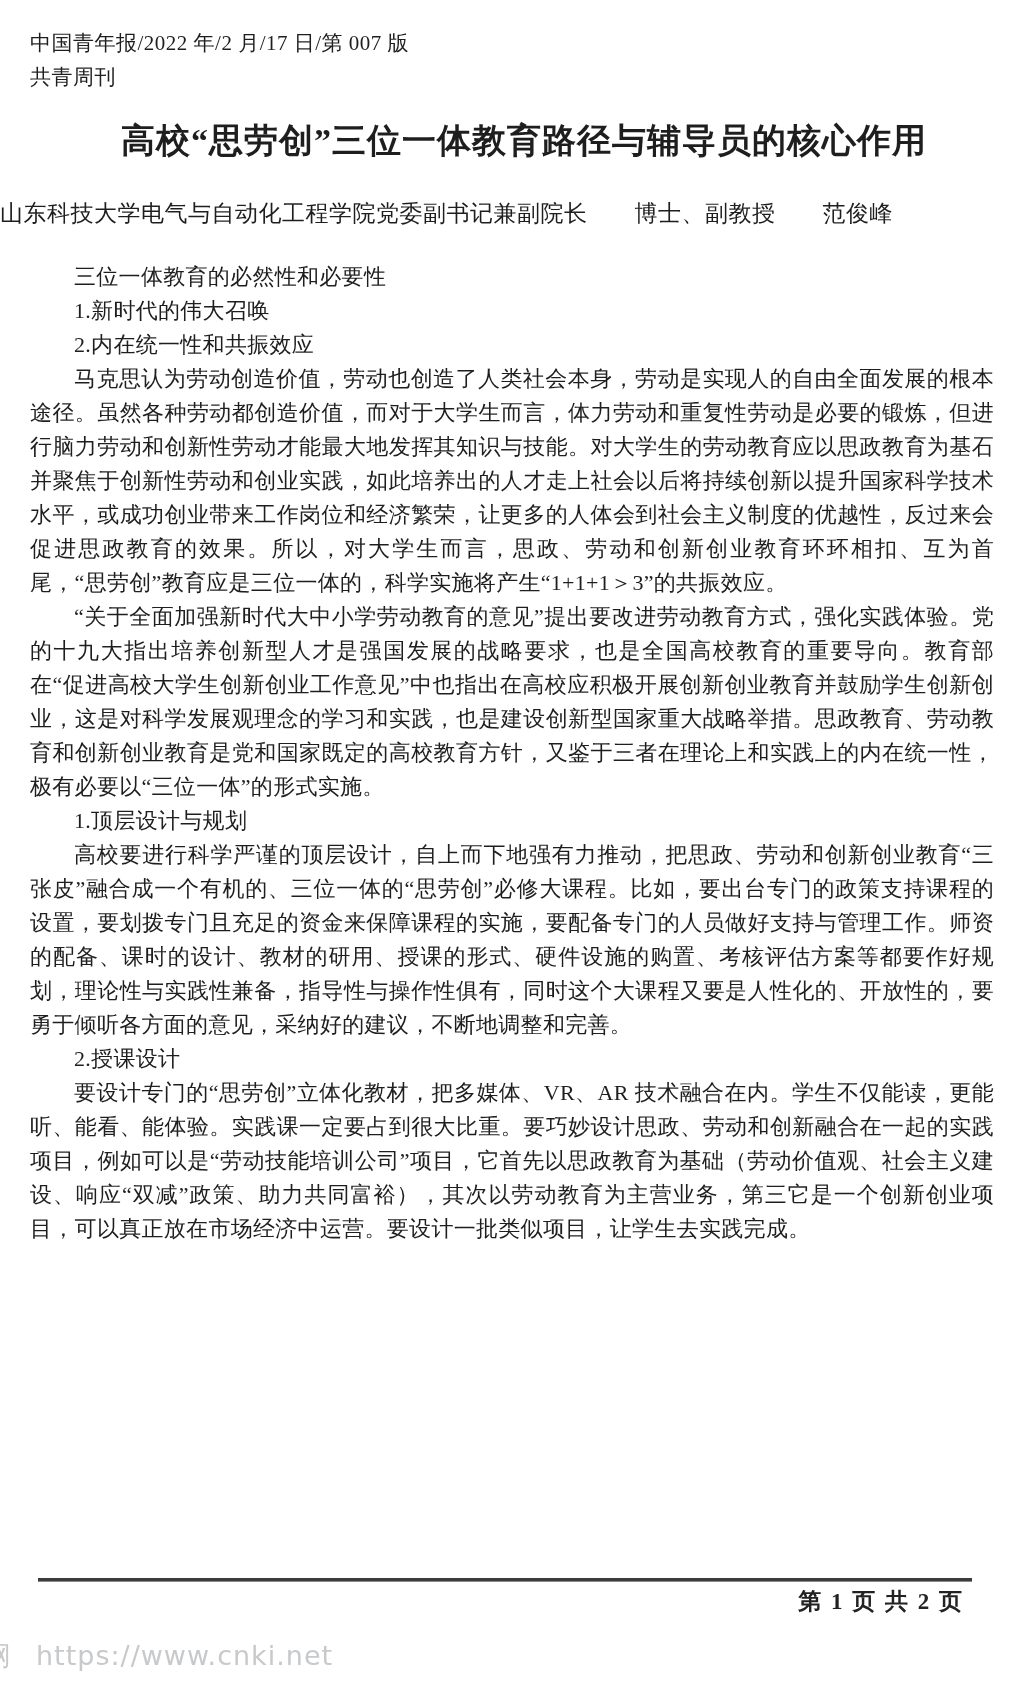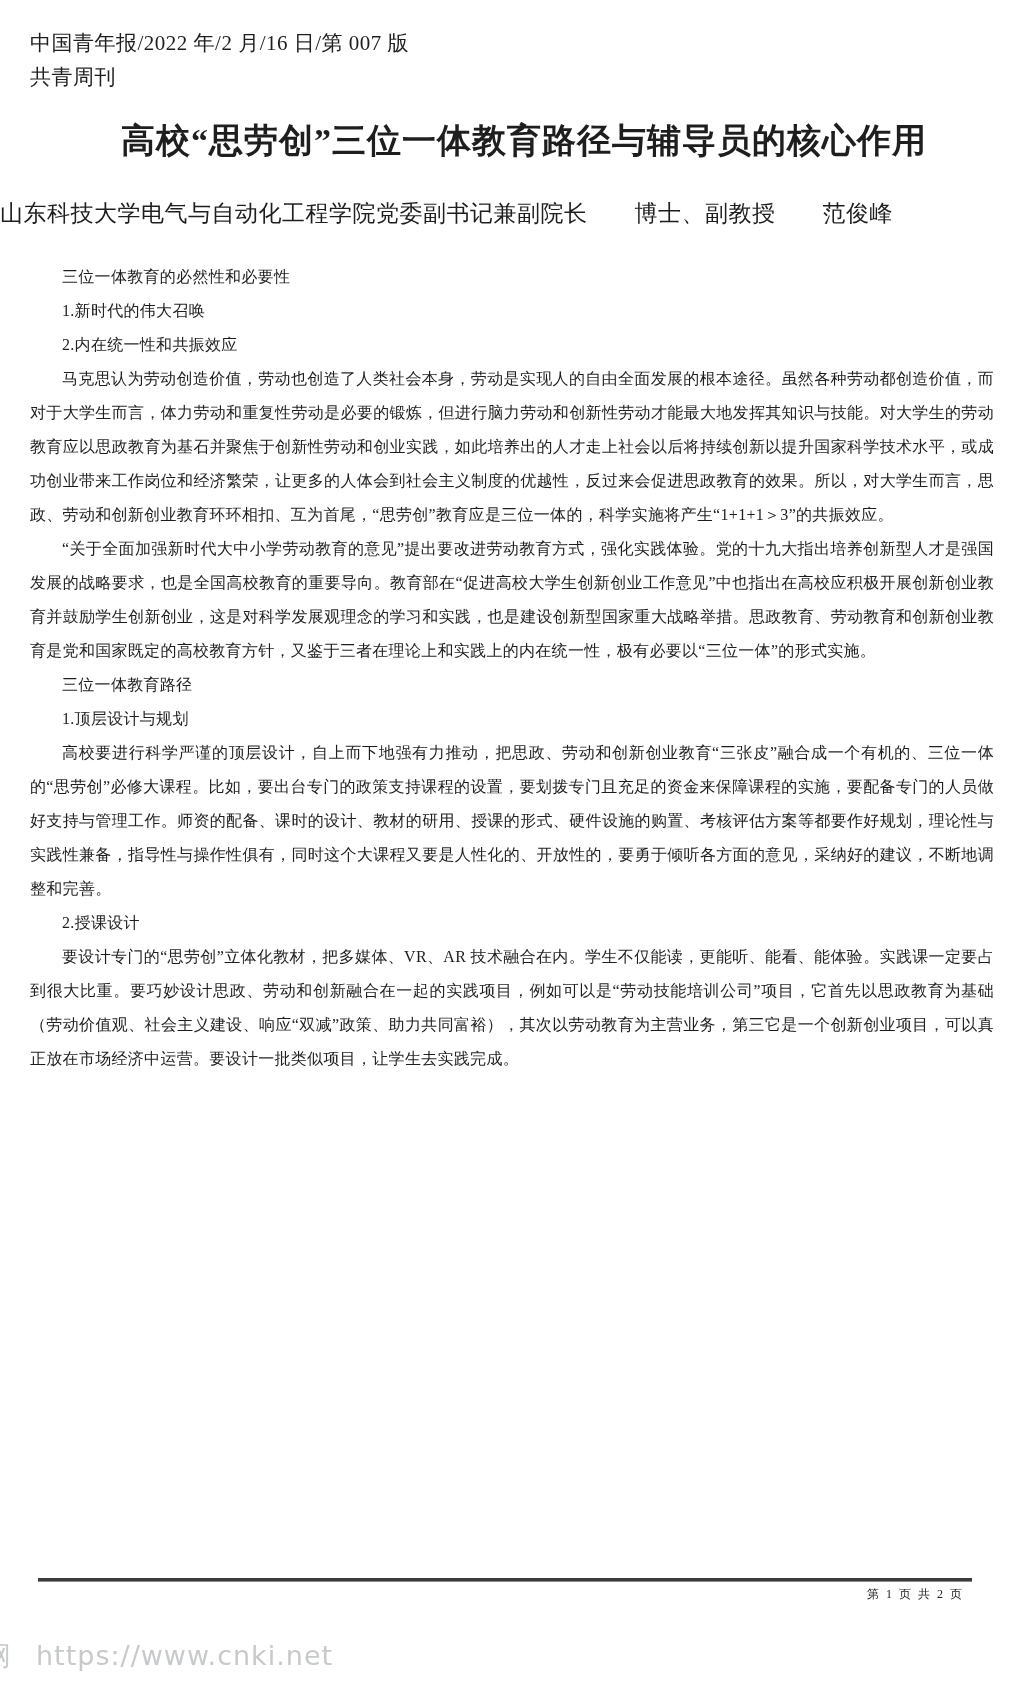--- a/index.html
+++ b/index.html
@@ -42,21 +42,21 @@
     width: 100%;
     text-align: left;
     font-size: 23px;
     letter-spacing: 0.5px;
   }
   .doc-body {
     position: absolute;
     top: 260px;
     left: 30px;
     right: 30px;
-    font-size: 16px;
+    font-size: 22px;
     line-height: 34px;
     text-align: justify;
     letter-spacing: 0.3px;
   }
   .doc-body p {
     margin: 0;
     text-indent: 2em;
   }
   .footer-rule {
     position: absolute;
@@ -64,23 +64,24 @@
     left: 38px;
     width: 934px;
     height: 3px;
     background: #3b3b3b;
     border-bottom: 1px solid #8a8a8a;
   }
   .footer-page {
     position: absolute;
     top: 1586px;
     right: 60px;
-    font-size: 12px;
+    font-size: 23px;
     letter-spacing: 2px;
     color: #222222;
+    font-weight: bold;
   }
   .watermark {
     position: absolute;
     top: 1638px;
     left: 0;
     white-space: nowrap;
     font-family: "DejaVu Sans", "Liberation Sans", sans-serif;
     font-size: 27px;
     color: #c7c9cb;
     letter-spacing: 1px;
@@ -90,35 +91,34 @@
     margin-left: -16px;
     margin-right: 24px;
   }
 </style>
 </head>
 <body>
 
 <div class="page">
 
   <div class="doc-header">
-    <div>中国青年报/2022 年/2 月/16 日/第 007 版</div>
+    <div>中国青年报/2022 年/2 月/17 日/第 007 版</div>
     <div>共青周刊</div>
   </div>
 
   <div class="doc-title">高校“思劳创”三位一体教育路径与辅导员的核心作用</div>
 
   <div class="doc-byline">山东科技大学电气与自动化工程学院党委副书记兼副院长　　博士、副教授　　范俊峰</div>
 
   <div class="doc-body">
     <p>三位一体教育的必然性和必要性</p>
     <p>1.新时代的伟大召唤</p>
     <p>2.内在统一性和共振效应</p>
     <p>马克思认为劳动创造价值，劳动也创造了人类社会本身，劳动是实现人的自由全面发展的根本途径。虽然各种劳动都创造价值，而对于大学生而言，体力劳动和重复性劳动是必要的锻炼，但进行脑力劳动和创新性劳动才能最大地发挥其知识与技能。对大学生的劳动教育应以思政教育为基石并聚焦于创新性劳动和创业实践，如此培养出的人才走上社会以后将持续创新以提升国家科学技术水平，或成功创业带来工作岗位和经济繁荣，让更多的人体会到社会主义制度的优越性，反过来会促进思政教育的效果。所以，对大学生而言，思政、劳动和创新创业教育环环相扣、互为首尾，“思劳创”教育应是三位一体的，科学实施将产生“1+1+1＞3”的共振效应。</p>
     <p>“关于全面加强新时代大中小学劳动教育的意见”提出要改进劳动教育方式，强化实践体验。党的十九大指出培养创新型人才是强国发展的战略要求，也是全国高校教育的重要导向。教育部在“促进高校大学生创新创业工作意见”中也指出在高校应积极开展创新创业教育并鼓励学生创新创业，这是对科学发展观理念的学习和实践，也是建设创新型国家重大战略举措。思政教育、劳动教育和创新创业教育是党和国家既定的高校教育方针，又鉴于三者在理论上和实践上的内在统一性，极有必要以“三位一体”的形式实施。</p>
-    <p>三位一体教育路径</p>
     <p>1.顶层设计与规划</p>
     <p>高校要进行科学严谨的顶层设计，自上而下地强有力推动，把思政、劳动和创新创业教育“三张皮”融合成一个有机的、三位一体的“思劳创”必修大课程。比如，要出台专门的政策支持课程的设置，要划拨专门且充足的资金来保障课程的实施，要配备专门的人员做好支持与管理工作。师资的配备、课时的设计、教材的研用、授课的形式、硬件设施的购置、考核评估方案等都要作好规划，理论性与实践性兼备，指导性与操作性俱有，同时这个大课程又要是人性化的、开放性的，要勇于倾听各方面的意见，采纳好的建议，不断地调整和完善。</p>
     <p>2.授课设计</p>
     <p>要设计专门的“思劳创”立体化教材，把多媒体、VR、AR 技术融合在内。学生不仅能读，更能听、能看、能体验。实践课一定要占到很大比重。要巧妙设计思政、劳动和创新融合在一起的实践项目，例如可以是“劳动技能培训公司”项目，它首先以思政教育为基础（劳动价值观、社会主义建设、响应“双减”政策、助力共同富裕），其次以劳动教育为主营业务，第三它是一个创新创业项目，可以真正放在市场经济中运营。要设计一批类似项目，让学生去实践完成。</p>
   </div>
 
   <div class="footer-rule"></div>
 
   <div class="footer-page">第 1 页 共 2 页</div>
 

